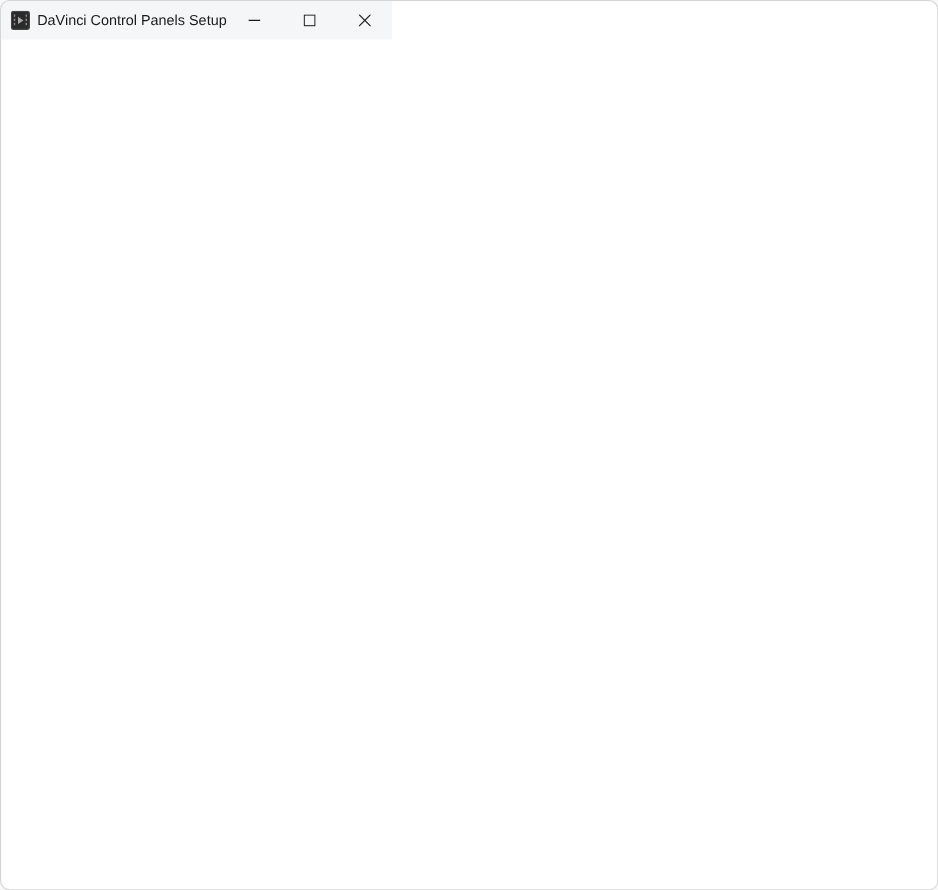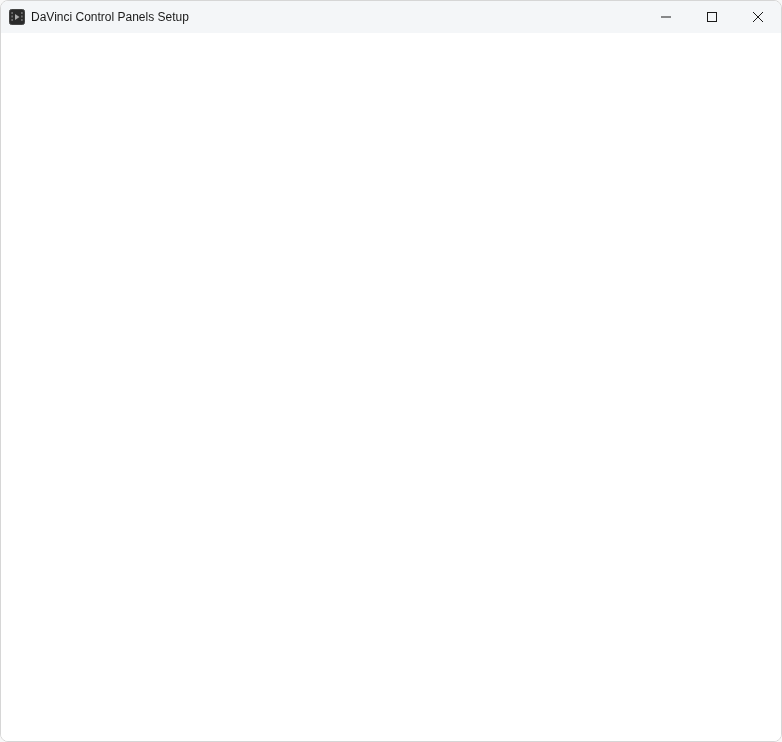--- a/index.html
+++ b/index.html
@@ -14,21 +14,21 @@
       font-family: "Segoe UI", Tahoma, sans-serif;
       overflow: hidden;
     }
     .window {
       width: 782px;
       height: 742px;
       background: #ffffff;
       border: 1px solid #d6d6d6;
       border-radius: 8px;
       display: flex;
-      flex-direction: column;
+      flex-direction: row;
       overflow: hidden;
     }
     .titlebar {
       height: 32px;
       background: #f4f6f8;
       display: flex;
       align-items: center;
       padding-left: 8px;
       user-select: none;
     }

